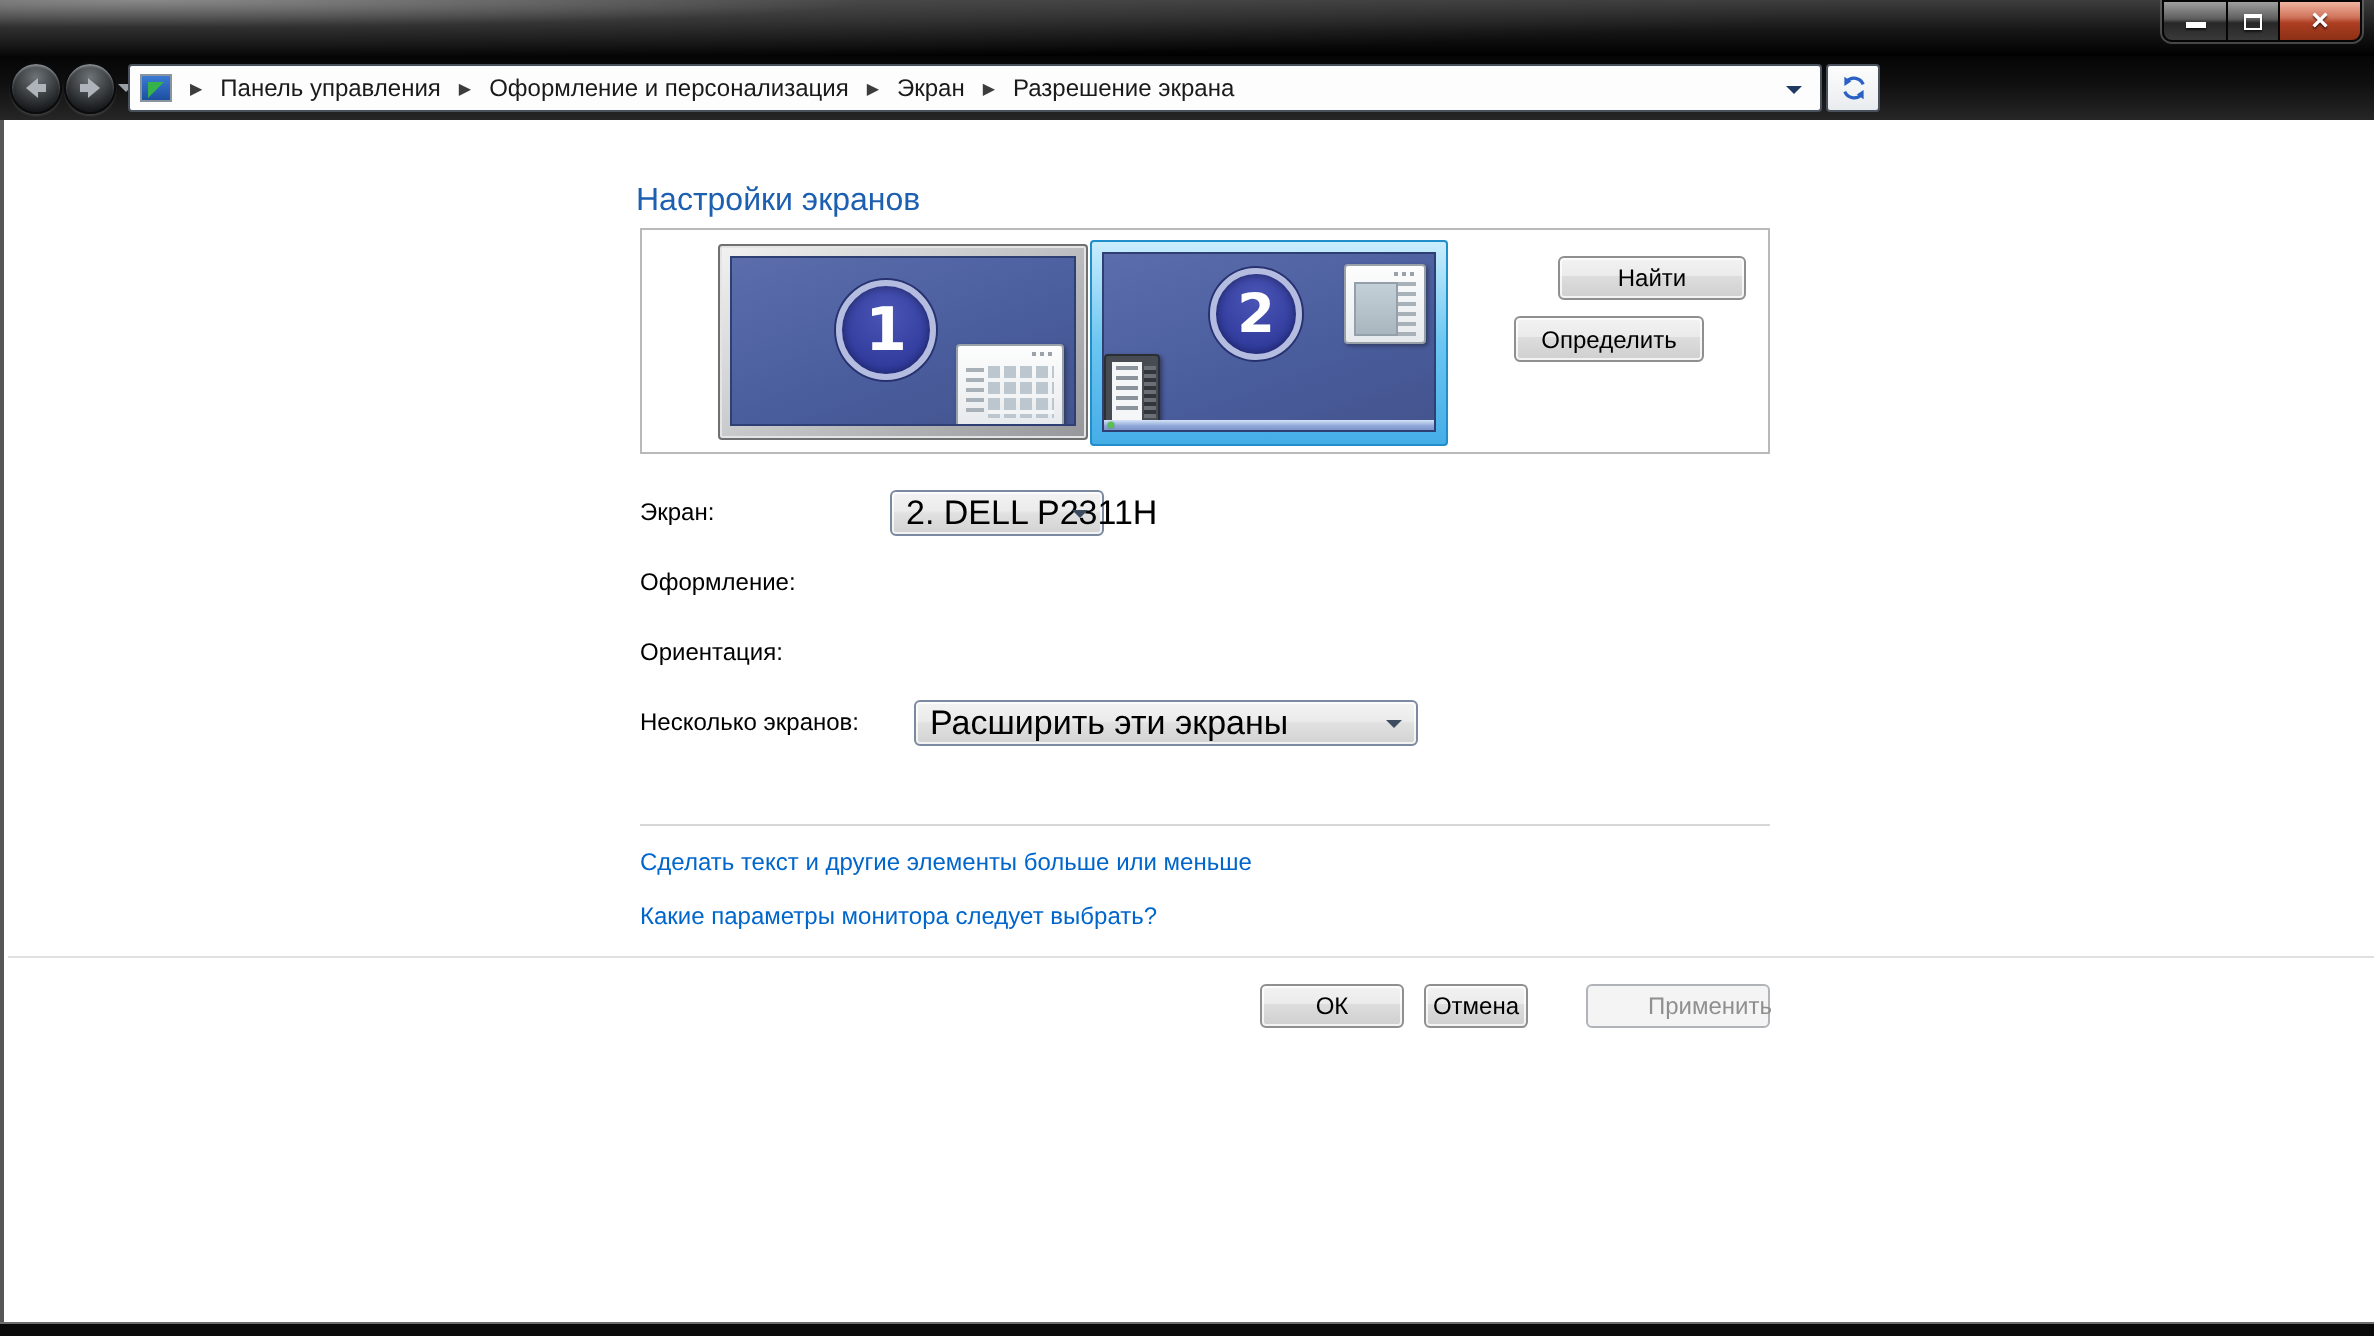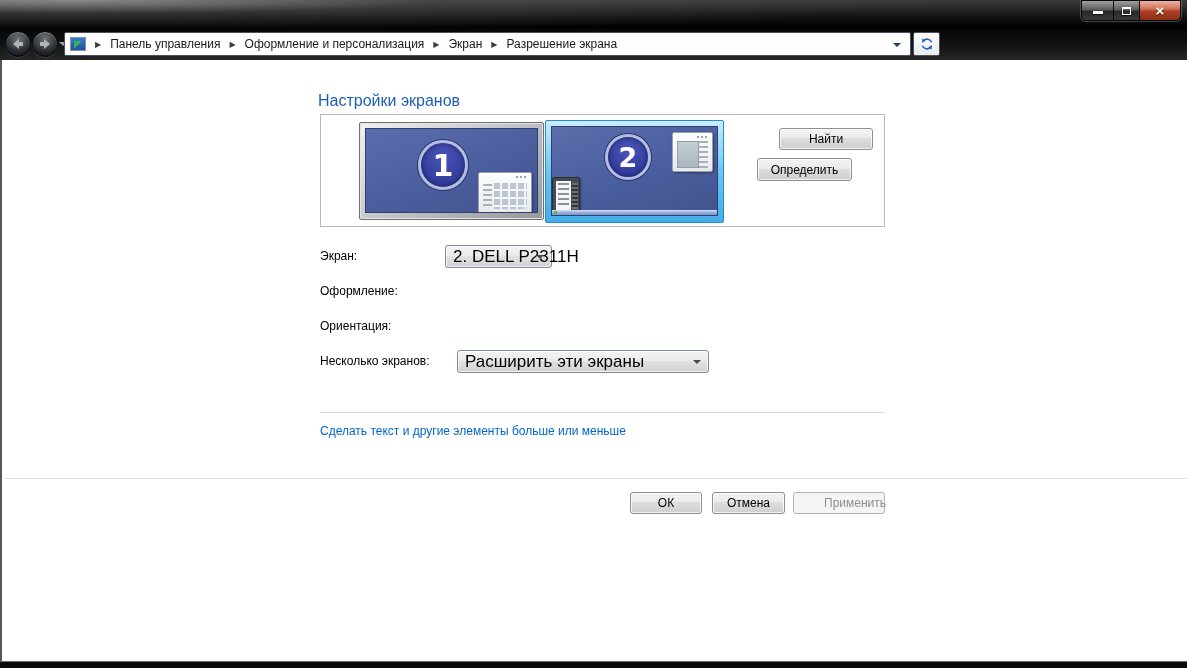--- a/index.html
+++ b/index.html
@@ -142,21 +142,21 @@
 
   
   .btn { position:absolute; border:1px solid #8e8f8f; border-radius:3px;
     background:linear-gradient(180deg,#f2f2f2 0%,#ebebeb 45%,#dddddd 46%,#cfcfcf 100%);
     box-shadow:inset 0 0 0 1px rgba(255,255,255,.75);
     font-size:12px; color:#000; display:flex; align-items:center; justify-content:center; cursor:default; }
   .btn.disabled { background:#f4f4f4; border-color:#b0b4b8; color:#8f8f8f; box-shadow:none; }
   .btn-find { left:458px; top:13px; width:94px; height:22px; }
   .btn-identify { left:436px; top:43px; width:95px; height:23px; }
   .btn-ok { left:628px; top:492px; width:72px; height:22px; }
-  .btn-cancel { left:710px; top:492px; width:73px; height:22px; }
+  .btn-cancel { left:710px; top:492px; width:52px; height:22px; }
   .btn-apply { left:791px; top:492px; width:92px; height:22px;padding-left:32px; }
 
   
   .field-label { position:absolute; left:318px; color:#000; }
   .combo { position:absolute; height:23px; border:1px solid #7b8aa0; border-radius:3px;
     background:linear-gradient(180deg,#f3f3f3 0%,#ebebeb 45%,#e1e1e1 50%,#d2d2d2 100%);
     box-shadow:inset 0 0 0 1px rgba(255,255,255,.7);
     display:flex; align-items:center; padding:0 22px 0 7px; font-size:17px; white-space:nowrap; cursor:default; }
   .combo .carrow { position:absolute; right:7px; top:9px; width:0; height:0;
     border-left:4px solid transparent; border-right:4px solid transparent; border-top:4px solid #3c4b5e; }
@@ -283,20 +283,21 @@
     <div class="field-label" style="top:294px;">Несколько экранов:</div>
     <div class="combo" style="left:443px;top:290px;width:252px;margin-left:12px;">
       <span>Расширить эти экраны</span>
       <div class="carrow"></div>
     </div>
 
 
     <div class="hr1" style="top:352px;"></div>
 
     <span class="link link-scale" style="top:364px;">Сделать текст и другие элементы больше или меньше</span>
+    <span class="link link-help" style="top:391px;">Какие параметры монитора следует выбрать?</span>
 
     <div class="hr2" style="top:418px;"></div>
 
     <div class="btn btn-ok" style="top:432px;">ОК</div>
     <div class="btn btn-cancel" style="top:432px;">Отмена</div>
     <div class="btn btn-apply disabled" style="top:432px;">Применить</div>
   </div>
 
   <div class="bottom-edge"></div>
 </div>

